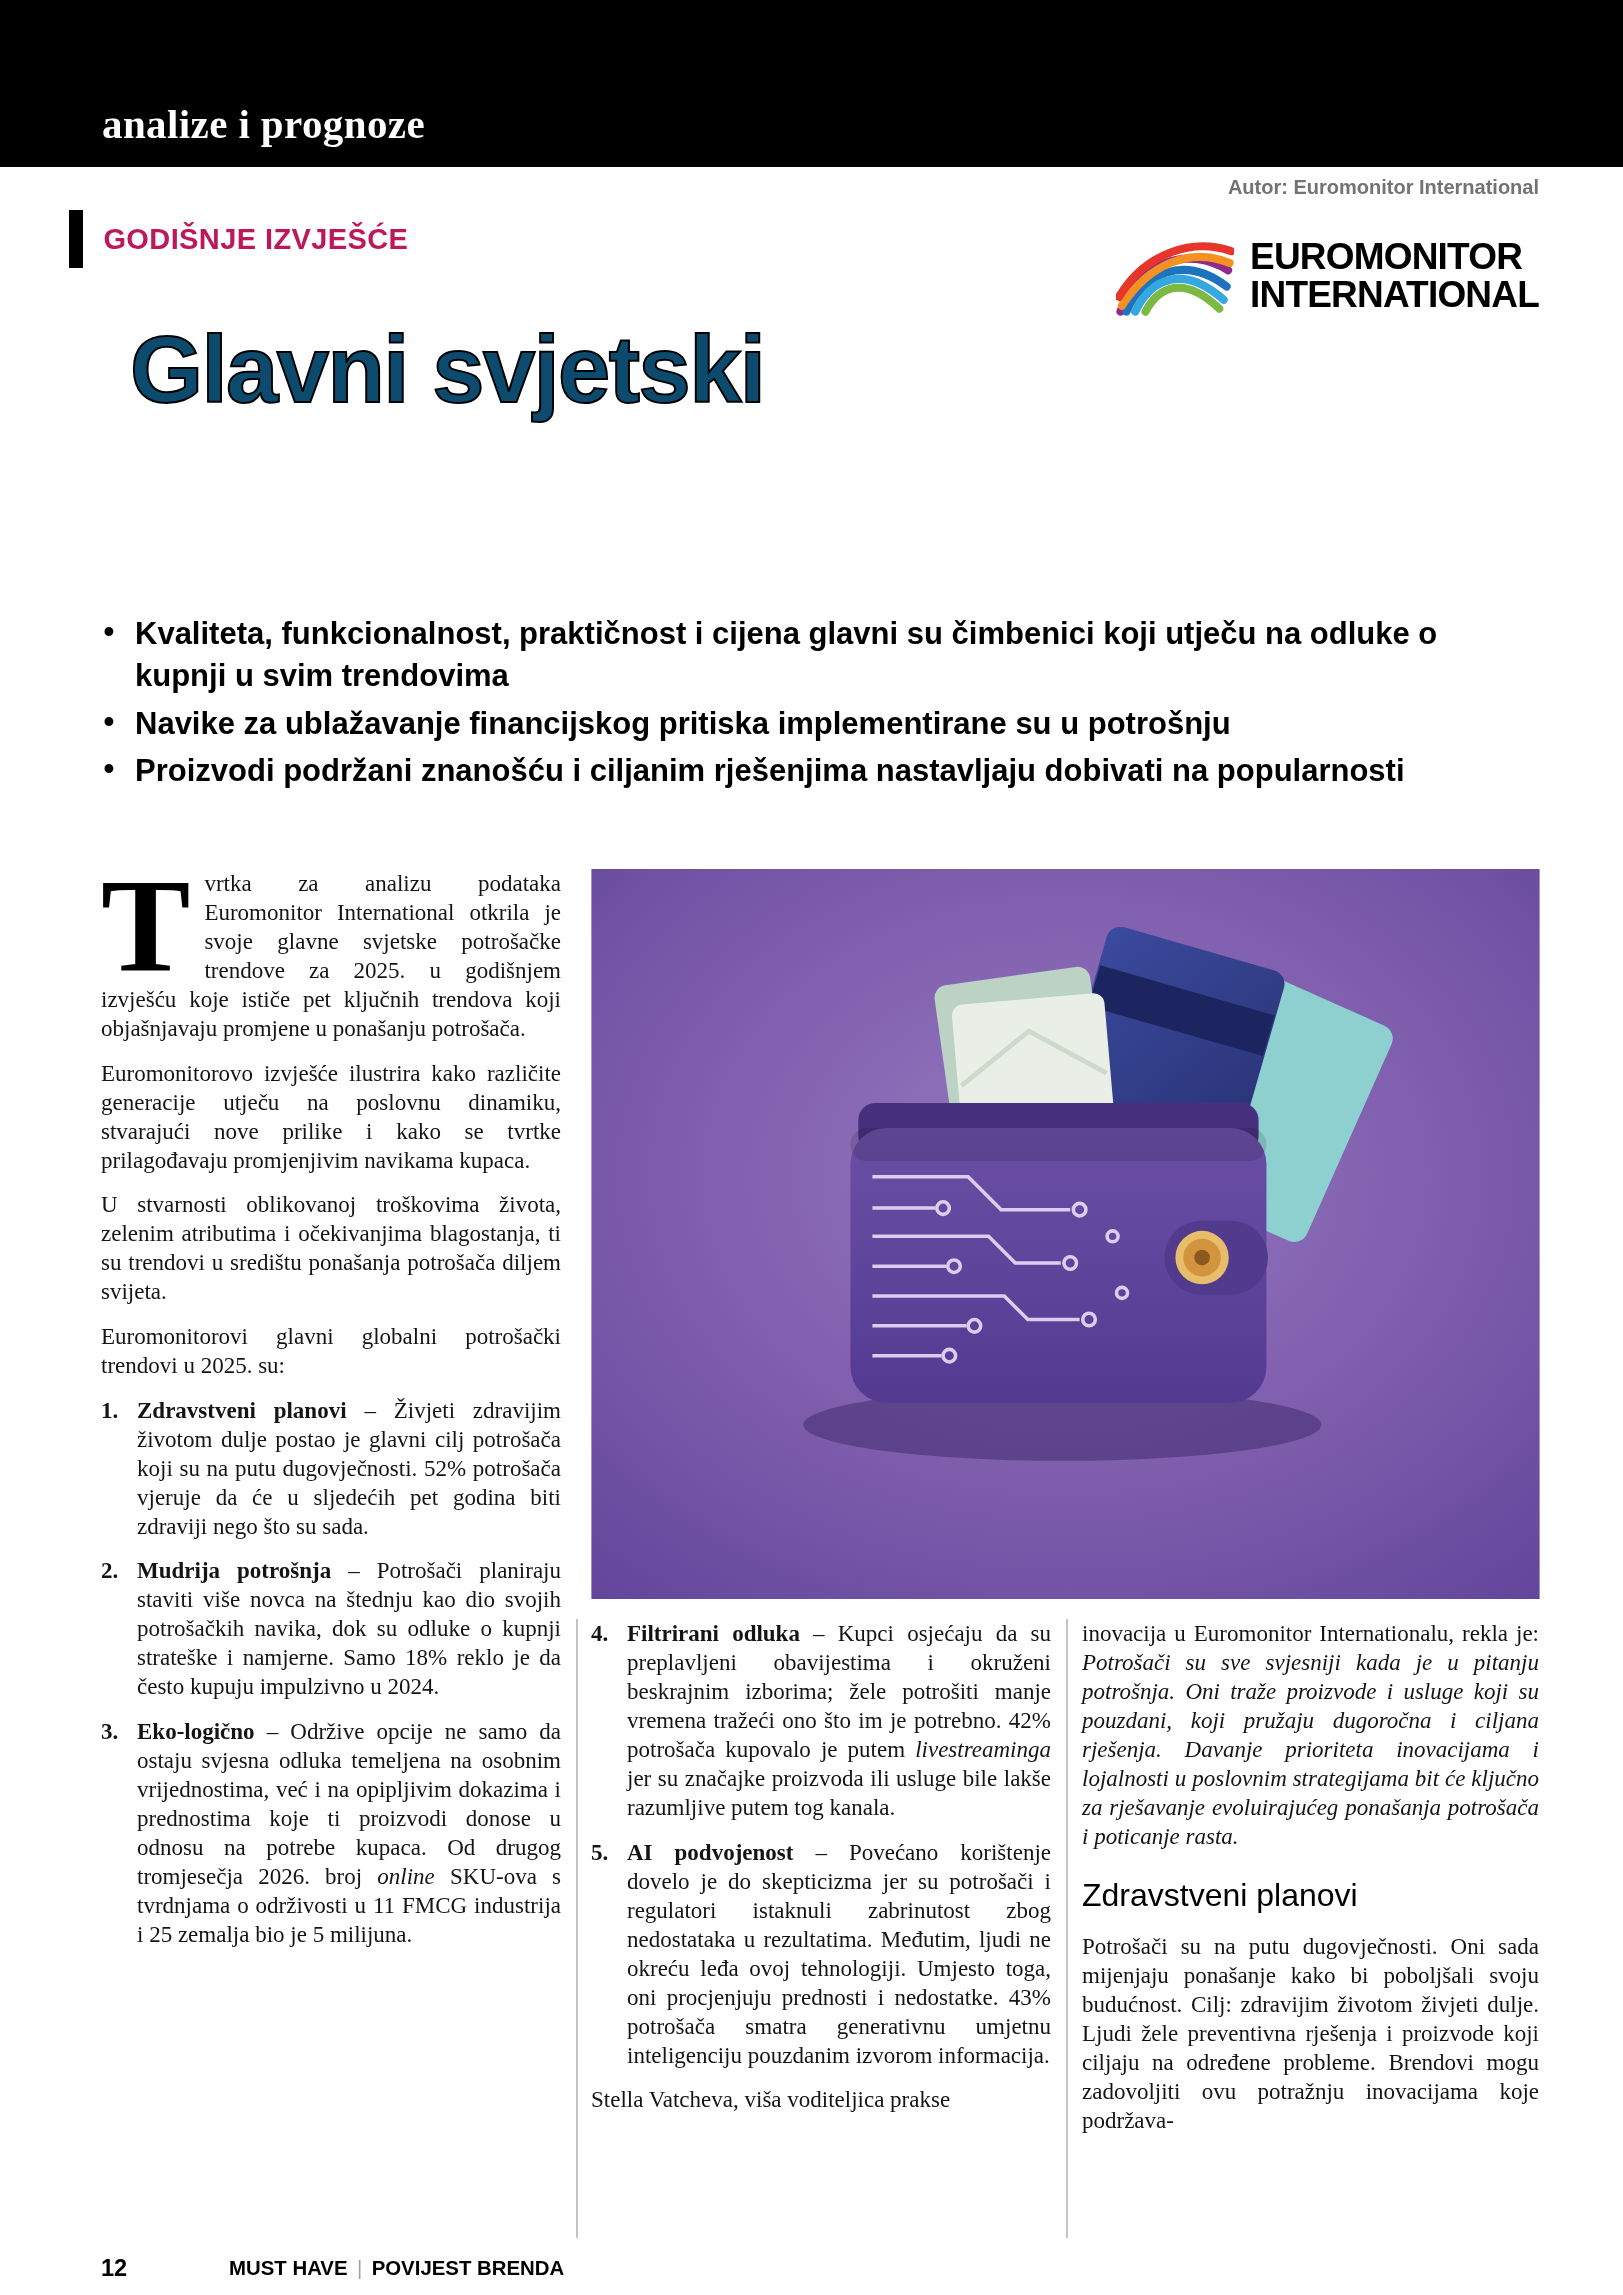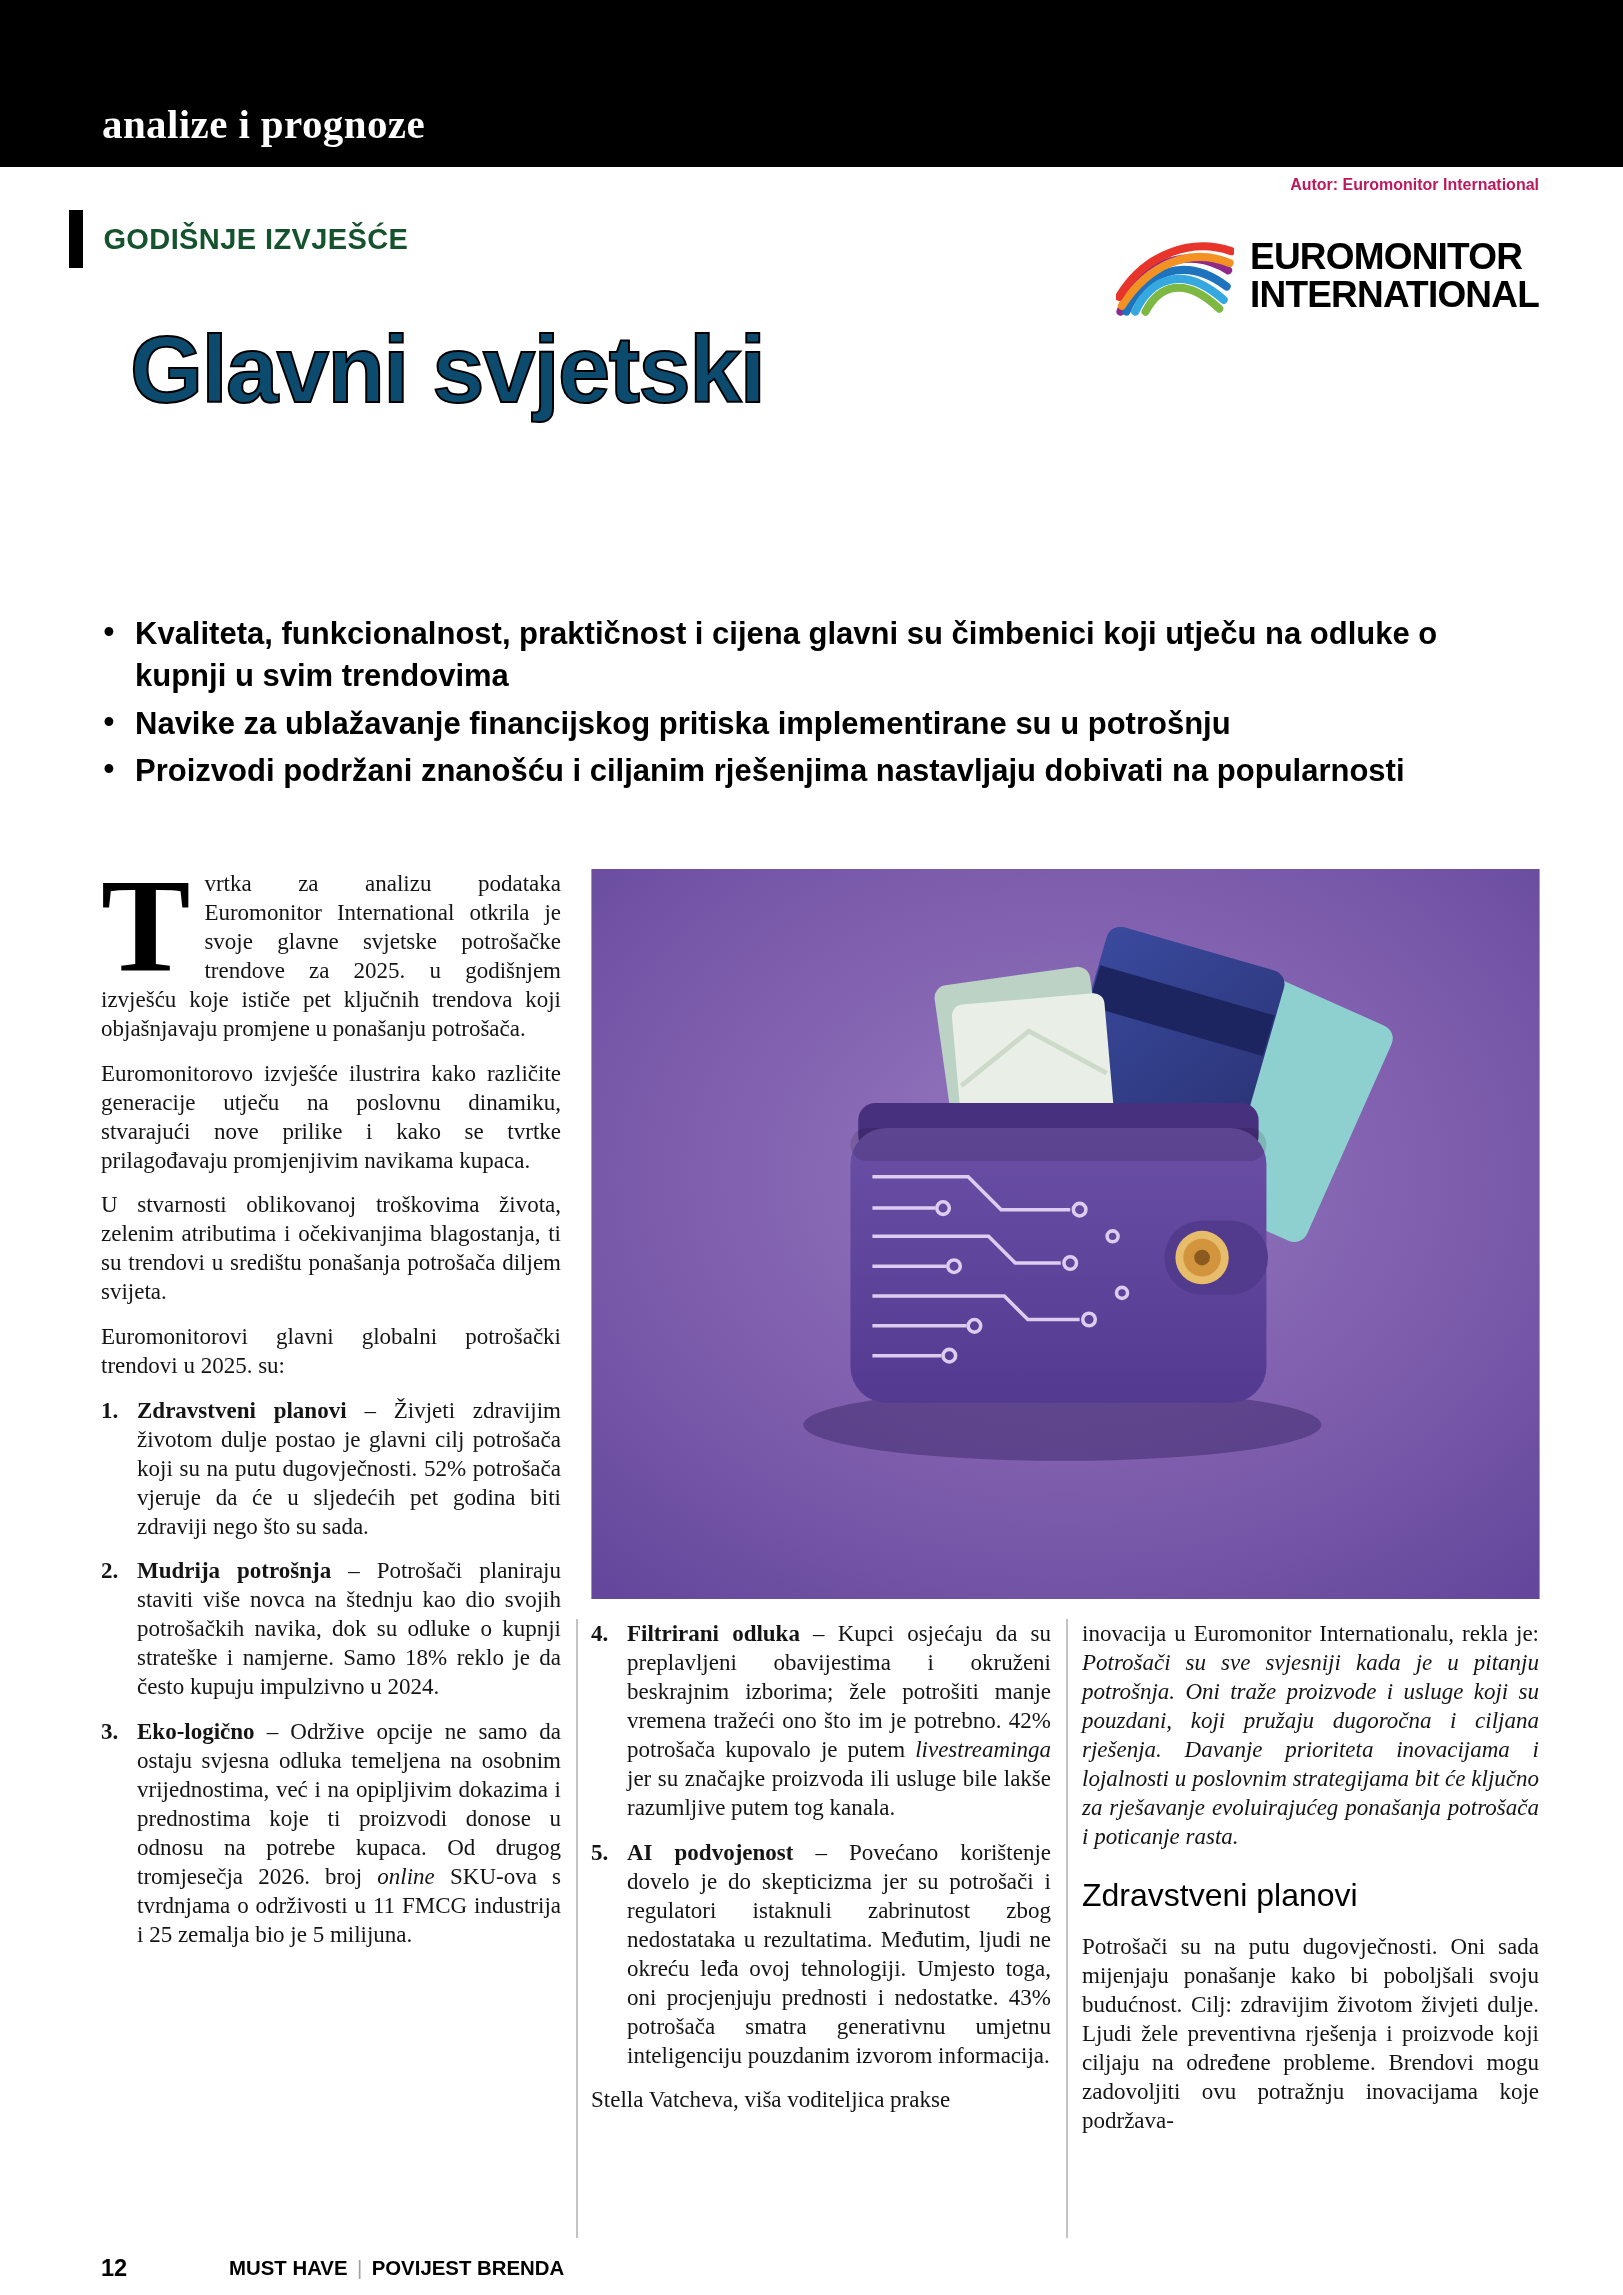--- a/index.html
+++ b/index.html
@@ -21,29 +21,29 @@
   }
   .masthead-title {
     position: absolute; left: 102px; bottom: 19px;
     font-family: "Liberation Serif", serif;
     font-weight: bold; font-size: 41px; color: #fff;
     letter-spacing: 0.4px;
   }
   .author-line {
     position: absolute; top: 176px; right: 84px;
     font-family: "Liberation Sans", sans-serif;
-    font-weight: bold; font-size: 16px; color: #be185d;
+    font-weight: bold; font-size: 20px; color: #737373;
   }
   
   .kicker { position: absolute; left: 69px; top: 210px; display: flex; align-items: center; }
   .kicker-bar { width: 14px; height: 58px; background: #000; display: inline-block; }
   .kicker-label {
     margin-left: 20.4px;
     font-family: "Liberation Sans", sans-serif;
-    font-weight: bold; font-size: 29px; letter-spacing: 0.4px; color: #14532d; text-align: right;
+    font-weight: bold; font-size: 29px; letter-spacing: 0.4px; color: #be185d; text-align: right;
   }
   
   .logo { position: absolute; top: 198px; right: 84px; display: flex; align-items: center; gap: 15.7px; margin-top: 36px; }
   .logo-arcs { width: 118px; height: 83px; }
   .logo-text {
     font-family: "Liberation Sans", sans-serif;
     font-weight: bold; font-size: 37px; line-height: 1.02;
     letter-spacing: -0.8px; color: #000;
   }
   

